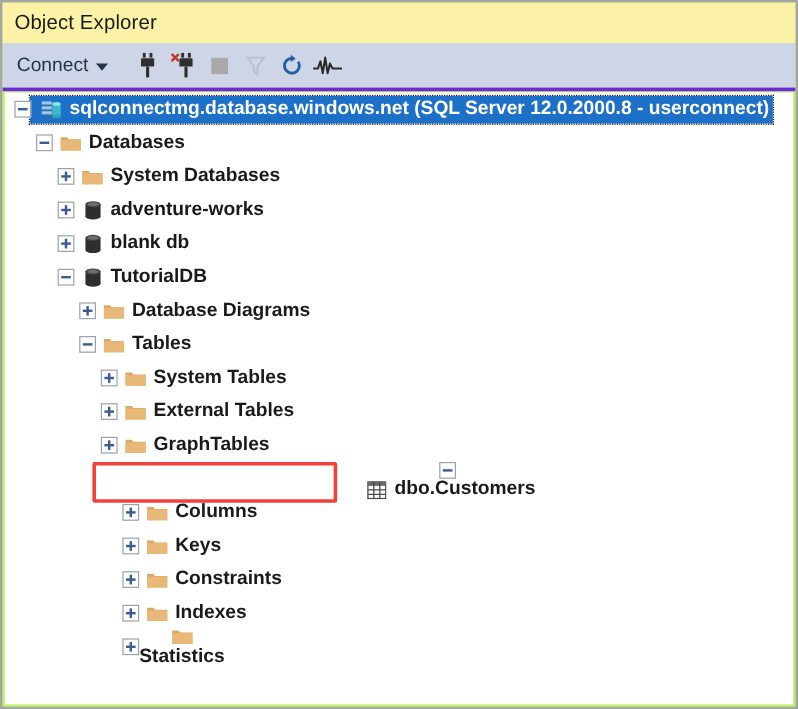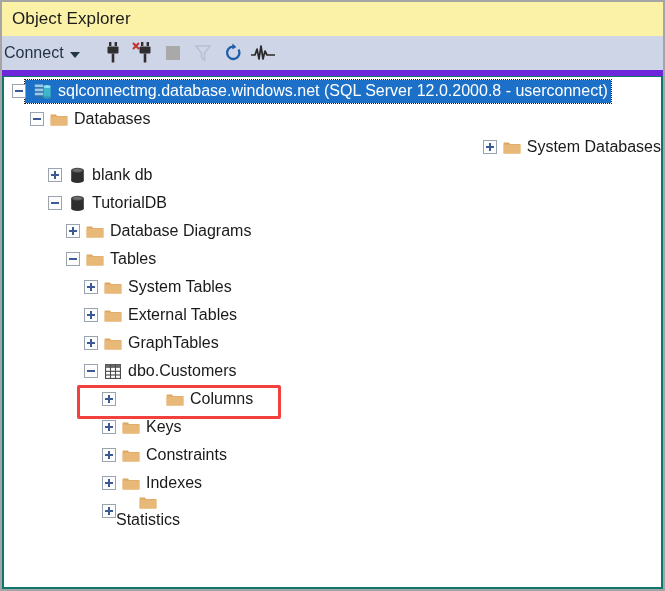--- a/index.html
+++ b/index.html
@@ -13,21 +13,21 @@
     font-family: "Liberation Sans", sans-serif;
     overflow: hidden;
   }
 
   #app {
     position: relative;
     width: 665px;
     height: 591px;
     box-sizing: border-box;
     border: 2px solid #a5a5a5;
-    background: #0f766e;
+    background: #bef264;
     overflow: hidden;
   }
 
   
   .title-bar {
     height: 34px;
     background: #fbf2a8;
     display: flex;
     align-items: center;
     padding-left: 10px;
@@ -38,22 +38,23 @@
     color: #1b1b1b;
     letter-spacing: 0.1px;
   }
 
   
   .toolbar {
     height: 40px;
     background: #ced5e6;
     display: flex;
     align-items: center;
+    padding-left: 10px;
     box-sizing: border-box;
-    border-bottom: 6px solid #6d28d9;
+    border-bottom: 3px solid #6d28d9;
   }
   .connect-btn {
     display: flex;
     align-items: center;
     gap: 6px;
     font-size: 16px;
     color: #243447;
     padding: 2px 6px 2px 2px;
     cursor: default;
   }
@@ -126,20 +127,21 @@
     margin-right: 6px;
     flex: 0 0 auto;
     display: flex;
     align-items: center;
     justify-content: center;
   }
   .label {
     font-size: 16px;
     color: #1a1a1a;
     line-height: 18px;
+    font-weight: bold;
   }
   .row.selected .sel-wrap {
     background: #1d70c8;
     outline: 1px dotted #1a1a1a;
     outline-offset: 0px;
     color: #ffffff;
     padding: 2px 3px 3px 3px;
     margin-left: -1px;
   }
   .row.selected .label { color: #ffffff; }
@@ -254,21 +256,21 @@
         <span class="sel-wrap" style="display: inline-flex; align-items: center;">
           <span class="icon">
             <svg width="18" height="15" viewBox="0 0 18 15">
               <path d="M0.6 2.4 h5.2 l1.4 1.7 h10.2 v9.4 h-16.8 z" fill="#dfa860"></path>
               <path d="M0.6 4.6 h16.8 v8.9 h-16.8 z" fill="#e8b878"></path>
             </svg>
           </span>
           <span class="label">Databases</span>
         </span>
       </div>
-      <div class="row" style="padding-left: 44px; justify-content: flex-end;">
+      <div class="row" style="padding-left: 44px;">
         <span class="expander plus"></span>
         <span class="sel-wrap" style="display: inline-flex; align-items: center;">
           <span class="icon">
             <svg width="18" height="15" viewBox="0 0 18 15">
               <path d="M0.6 2.4 h5.2 l1.4 1.7 h10.2 v9.4 h-16.8 z" fill="#dfa860"></path>
               <path d="M0.6 4.6 h16.8 v8.9 h-16.8 z" fill="#e8b878"></path>
             </svg>
           </span>
           <span class="label">System Databases</span>
         </span>
@@ -277,34 +279,48 @@
         <span class="expander plus"></span>
         <span class="sel-wrap" style="display: inline-flex; align-items: center;">
           <span class="icon">
             <svg width="15" height="17" viewBox="0 0 15 17">
               <rect x="1.2" y="3" width="12.6" height="10.5" fill="#2e2e2e"></rect>
               <ellipse cx="7.5" cy="3.2" rx="6.3" ry="2.5" fill="#4a4a4a"></ellipse>
               <ellipse cx="7.5" cy="13.4" rx="6.3" ry="2.5" fill="#2e2e2e"></ellipse>
               <ellipse cx="7.5" cy="3.2" rx="4.4" ry="1.5" fill="#6d6d6d"></ellipse>
             </svg>
           </span>
-          <span class="label">blank db</span>
+          <span class="label">adventure-works</span>
         </span>
       </div>
       <div class="row" style="padding-left: 44px;">
-        <span class="expander"></span>
+        <span class="expander plus"></span>
         <span class="sel-wrap" style="display: inline-flex; align-items: center;">
           <span class="icon">
             <svg width="15" height="17" viewBox="0 0 15 17">
               <rect x="1.2" y="3" width="12.6" height="10.5" fill="#2e2e2e"></rect>
               <ellipse cx="7.5" cy="3.2" rx="6.3" ry="2.5" fill="#4a4a4a"></ellipse>
               <ellipse cx="7.5" cy="13.4" rx="6.3" ry="2.5" fill="#2e2e2e"></ellipse>
               <ellipse cx="7.5" cy="3.2" rx="4.4" ry="1.5" fill="#6d6d6d"></ellipse>
             </svg>
           </span>
+          <span class="label">blank db</span>
+        </span>
+      </div>
+      <div class="row" style="padding-left: 44px;">
+        <span class="expander"></span>
+        <span class="sel-wrap" style="display: inline-flex; align-items: center;">
+          <span class="icon">
+            <svg width="15" height="17" viewBox="0 0 15 17">
+              <rect x="1.2" y="3" width="12.6" height="10.5" fill="#2e2e2e"></rect>
+              <ellipse cx="7.5" cy="3.2" rx="6.3" ry="2.5" fill="#4a4a4a"></ellipse>
+              <ellipse cx="7.5" cy="13.4" rx="6.3" ry="2.5" fill="#2e2e2e"></ellipse>
+              <ellipse cx="7.5" cy="3.2" rx="4.4" ry="1.5" fill="#6d6d6d"></ellipse>
+            </svg>
+          </span>
           <span class="label">TutorialDB</span>
         </span>
       </div>
       <div class="row" style="padding-left: 62px;">
         <span class="expander plus"></span>
         <span class="sel-wrap" style="display: inline-flex; align-items: center;">
           <span class="icon">
             <svg width="18" height="15" viewBox="0 0 18 15">
               <path d="M0.6 2.4 h5.2 l1.4 1.7 h10.2 v9.4 h-16.8 z" fill="#dfa860"></path>
               <path d="M0.6 4.6 h16.8 v8.9 h-16.8 z" fill="#e8b878"></path>
@@ -354,38 +370,38 @@
         <span class="sel-wrap" style="display: inline-flex; align-items: center;">
           <span class="icon">
             <svg width="18" height="15" viewBox="0 0 18 15">
               <path d="M0.6 2.4 h5.2 l1.4 1.7 h10.2 v9.4 h-16.8 z" fill="#dfa860"></path>
               <path d="M0.6 4.6 h16.8 v8.9 h-16.8 z" fill="#e8b878"></path>
             </svg>
           </span>
           <span class="label">GraphTables</span>
         </span>
       </div>
-      <div class="row" style="padding-left: 80px;">
+      <div class="row" style="padding-left: 80px; flex-direction: column;">
         <span class="expander"></span>
         <span class="sel-wrap" style="display: inline-flex; align-items: center;">
           <span class="icon">
             <svg width="16" height="15" viewBox="0 0 16 15">
               <rect x="0.5" y="0.5" width="15" height="14" fill="#ffffff" stroke="#4a4a4a" stroke-width="1.2"></rect>
               <rect x="0.5" y="0.5" width="15" height="3.4" fill="#6a6a6a"></rect>
               <line x1="5.5" y1="0.5" x2="5.5" y2="14.5" stroke="#4a4a4a" stroke-width="1.1"></line>
               <line x1="10.5" y1="0.5" x2="10.5" y2="14.5" stroke="#4a4a4a" stroke-width="1.1"></line>
               <line x1="0.5" y1="7.3" x2="15.5" y2="7.3" stroke="#4a4a4a" stroke-width="1.1"></line>
               <line x1="0.5" y1="11" x2="15.5" y2="11" stroke="#4a4a4a" stroke-width="1.1"></line>
             </svg>
           </span>
           <span class="label">dbo.Customers</span>
         </span>
       </div>
       <div class="redbox" style="border-color: rgb(242, 65, 60); left: 73px; top: 308px; width: 198px; height: 28px;"></div>
-      <div class="row" style="padding-left: 98px; gap: 44px;">
+      <div class="row" style="padding-left: 98px;">
         <span class="expander plus"></span>
         <span class="sel-wrap" style="display: inline-flex; align-items: center;">
           <span class="icon">
             <svg width="18" height="15" viewBox="0 0 18 15">
               <path d="M0.6 2.4 h5.2 l1.4 1.7 h10.2 v9.4 h-16.8 z" fill="#dfa860"></path>
               <path d="M0.6 4.6 h16.8 v8.9 h-16.8 z" fill="#e8b878"></path>
             </svg>
           </span>
           <span class="label">Columns</span>
         </span>

